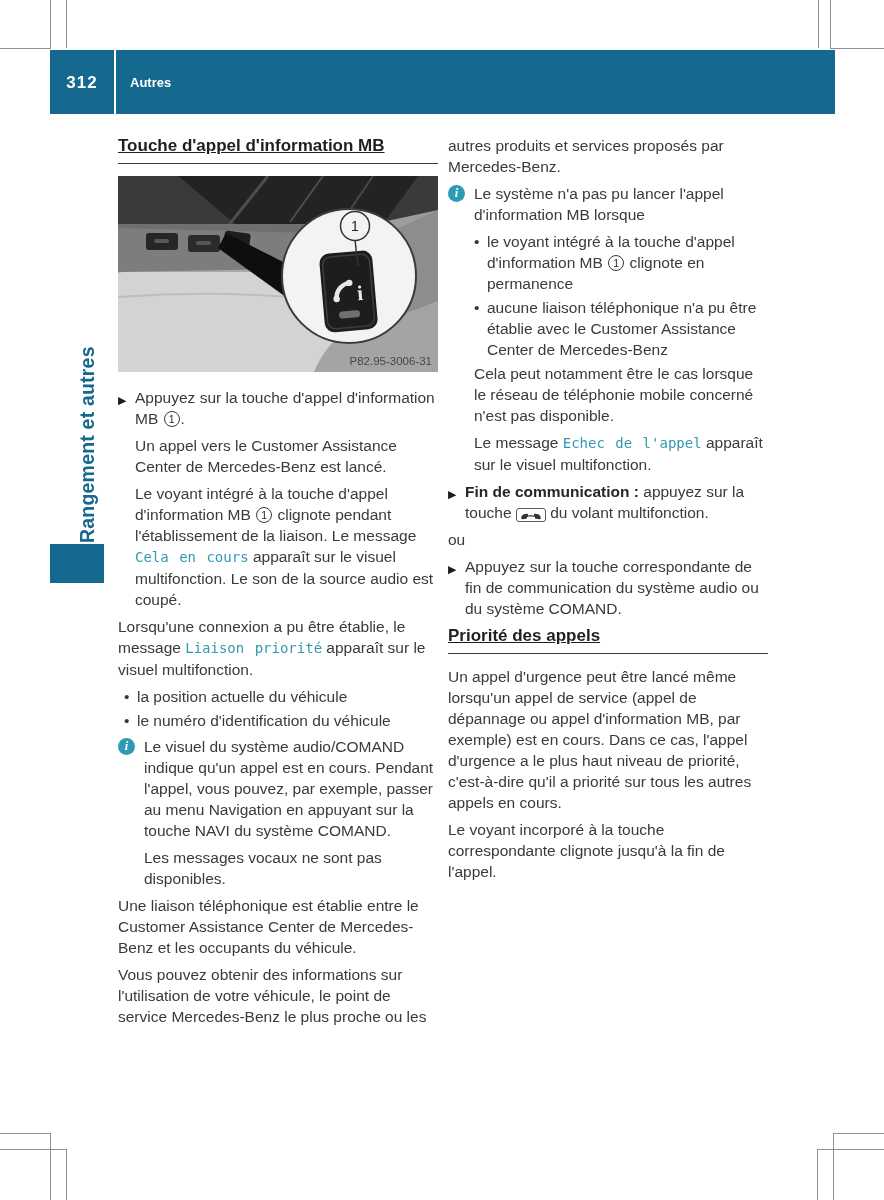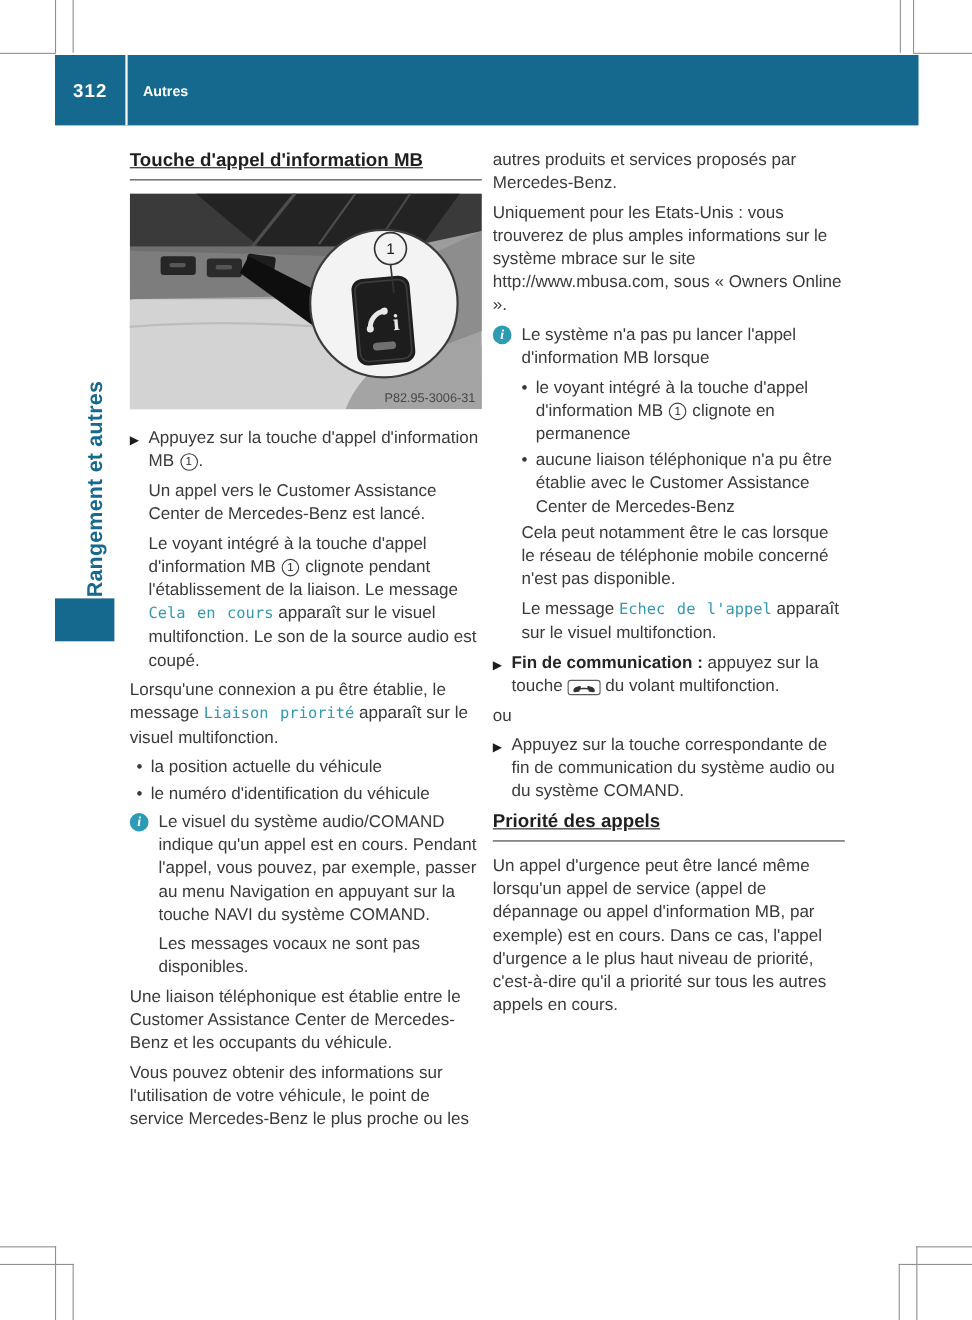--- a/index.html
+++ b/index.html
@@ -150,21 +150,20 @@
       <div class="note">
         <span class="info-icon">i</span>
         <div class="ntext"><span>Le visuel du système audio/COMAND indique qu'un appel est en cours. Pendant l'appel, vous pouvez, par exemple, passer au menu Navigation en appuyant sur la touche NAVI du système COMAND.</span></div>
       </div>
       <div class="note-para"><span>Les messages vocaux ne sont pas disponibles.</span></div>
       <p class="para"><span>Une liaison téléphonique est établie entre le Customer Assistance Center de Mercedes-Benz et les occupants du véhicule.</span></p>
       <p class="para"><span>Vous pouvez obtenir des informations sur l'utilisation de votre véhicule, le point de service Mercedes-Benz le plus proche ou les</span></p>
     </div>
   <div class="col" id="col-right">
       <p class="para"><span>autres produits et services proposés par Mercedes-Benz.</span></p>
-      <p class="para"><span>Uniquement pour les Etats-Unis : vous trouverez de plus amples informations sur le système mbrace sur le site http://www.mbusa.com, sous « Owners Online ».</span></p>
       <div class="note">
         <span class="info-icon">i</span>
         <div class="ntext"><span>Le système n'a pas pu lancer l'appel d'information MB lorsque</span></div>
       </div>
       <div class="note-bullet">
         <span class="dot">•</span>
         <div class="btext"><span>le voyant intégré à la touche d'appel d'information MB </span><span class="circ-num">1</span><span> clignote en permanence</span></div>
       </div>
       <div class="note-bullet">
         <span class="dot">•</span>
@@ -178,14 +177,15 @@
               <path d="M2.5 9.5 C2.5 6.5 5.5 5.5 8 5.2 L8.6 5.1 C9.3 5 9.8 5.4 9.8 6.1 L9.8 7.2 C11.8 6.7 14.2 6.7 16.2 7.2 L16.2 6.1 C16.2 5.4 16.7 5 17.4 5.1 L18 5.2 C20.5 5.5 23.5 6.5 23.5 9.5 L23.5 10 C23.5 10.8 23 11.2 22.3 11.1 L18.4 10.6 C17.7 10.5 17.3 10.1 17.3 9.4 L17.3 8.6 C14.6 8 11.4 8 8.7 8.6 L8.7 9.4 C8.7 10.1 8.3 10.5 7.6 10.6 L3.7 11.1 C3 11.2 2.5 10.8 2.5 10 Z" fill="#333"></path>
             </svg></span><span> du volant multifonction.</span></div>
       </div>
       <p class="plain-line"><span>ou</span></p>
       <div class="action">
         <span class="arrow">▶</span>
         <div class="atext"><span>Appuyez sur la touche correspondante de fin de communication du système audio ou du système COMAND.</span></div>
       </div>
       <h2 class="col-heading">Priorité des appels</h2>
       <p class="para"><span>Un appel d'urgence peut être lancé même lorsqu'un appel de service (appel de dépannage ou appel d'information MB, par exemple) est en cours. Dans ce cas, l'appel d'urgence a le plus haut niveau de priorité, c'est-à-dire qu'il a priorité sur tous les autres appels en cours.</span></p>
+      <p class="para"><span>Le voyant incorporé à la touche correspondante clignote jusqu'à la fin de l'appel.</span></p>
     </div>
 </div>
 
 </body></html>

